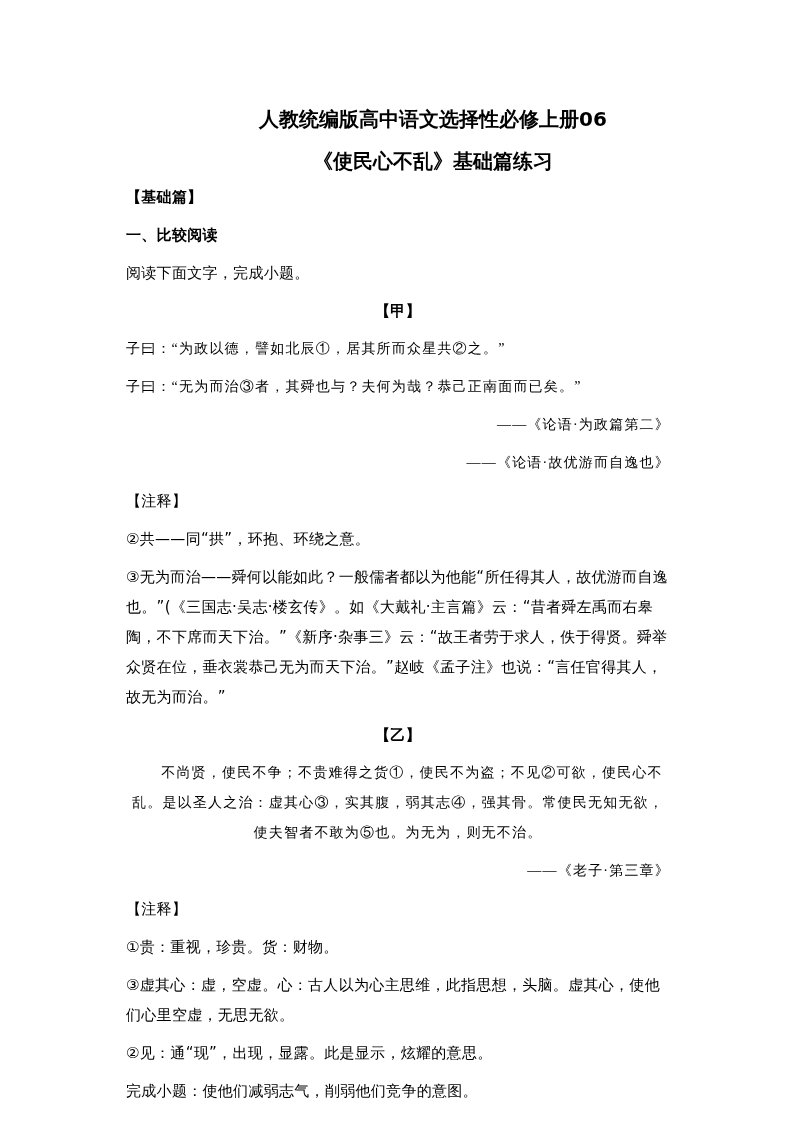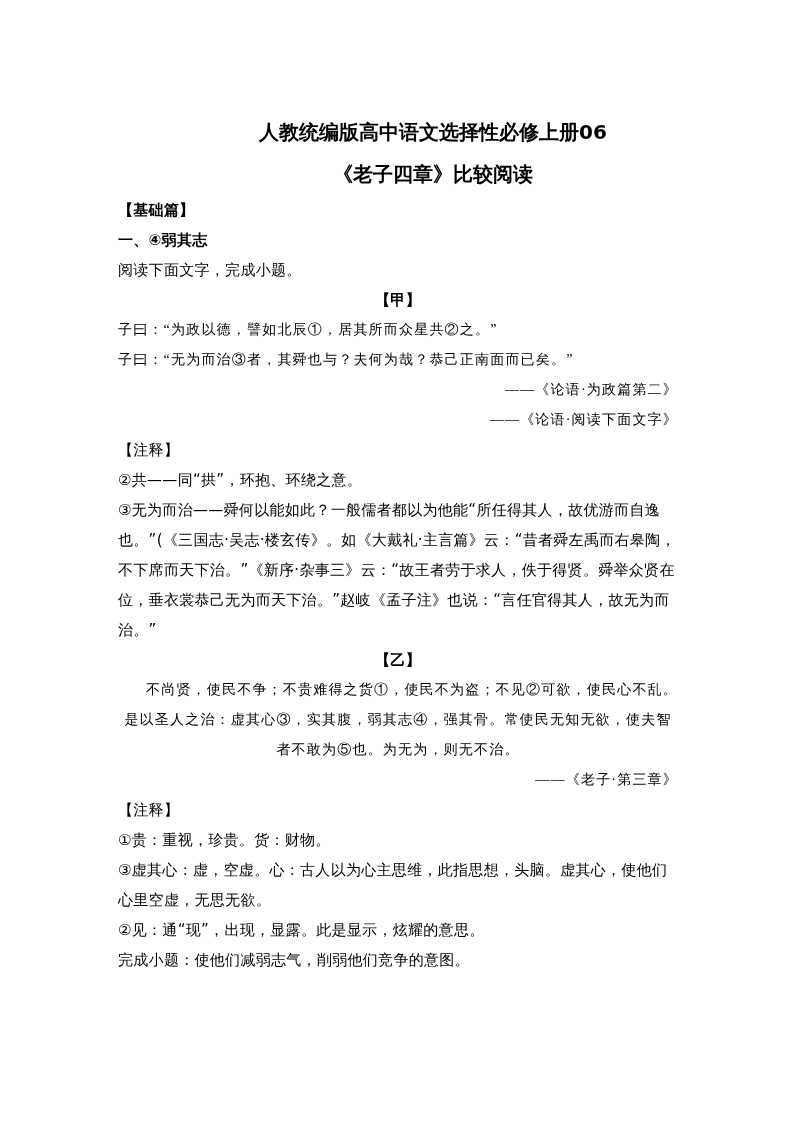--- a/index.html
+++ b/index.html
@@ -11,65 +11,65 @@
       width: 794px;
       height: 1123px;
       position: relative;
       overflow: hidden;
       font-family: "DejaVu Sans", "Liberation Sans", sans-serif;
       color: #000000;
     }
     .page {
       position: absolute;
       left: 118px;
-      top: 113px;
+      top: 100px;
       width: 560px;
     }
     .title {
       text-align: center;
       font-size: 20px;
       font-weight: bold;
       line-height: 30px;
       margin: 0;
     }
     .title.t1 { margin-top: 4px; padding-left: 70px; }
     .title.t2 { margin-top: 12px; padding-left: 70px; }
     .para {
       font-size: 15px;
       line-height: 30px;
-      margin: 0;
+      margin: 8px;
       letter-spacing: 0.3px;
     }
     .bold { font-weight: bold; }
     .center { text-align: center; }
     .right { text-align: right; }
     .kai {
       font-family: Liberation Serif, serif;
       font-size: 14px;
       letter-spacing: 1.2px;
     }
     .indent { text-indent: 2em; text-align: center; }
     .section-head { margin-top: 6px; }
   </style>
 </head>
 <body>
 
 <div class="page">
   <p class="title t1">人教统编版高中语文选择性必修上册06</p>
-  <p class="title t2">《老子四章》比较阅读</p>
+  <p class="title t2">《使民心不乱》基础篇练习</p>
 
   <p class="para bold section-head">【基础篇】</p>
-  <p class="para bold">一、④弱其志</p>
+  <p class="para bold">一、比较阅读</p>
   <p class="para">阅读下面文字，完成小题。</p>
 
   <p class="para bold center">【甲】</p>
   <p class="para kai">子曰：“为政以德，譬如北辰①，居其所而众星共②之。”</p>
   <p class="para kai">子曰：“无为而治③者，其舜也与？夫何为哉？恭己正南面而已矣。”</p>
   <p class="para kai right">——《论语·为政篇第二》</p>
-  <p class="para kai right">——《论语·阅读下面文字》</p>
+  <p class="para kai right">——《论语·故优游而自逸也》</p>
 
   <p class="para">【注释】</p>
   <p class="para">②共——同“拱”，环抱、环绕之意。</p>
   <p class="para">③无为而治——舜何以能如此？一般儒者都以为他能“所任得其人，故优游而自逸也。”(《三国志·吴志·楼玄传》。如《大戴礼·主言篇》云：“昔者舜左禹而右皋陶，不下席而天下治。”《新序·杂事三》云：“故王者劳于求人，佚于得贤。舜举众贤在位，垂衣裳恭己无为而天下治。”赵岐《孟子注》也说：“言任官得其人，故无为而治。”</p>
 
   <p class="para bold center">【乙】</p>
   <p class="para kai indent">不尚贤，使民不争；不贵难得之货①，使民不为盗；不见②可欲，使民心不乱。是以圣人之治：虚其心③，实其腹，弱其志④，强其骨。常使民无知无欲，使夫智者不敢为⑤也。为无为，则无不治。</p>
   <p class="para kai right">——《老子·第三章》</p>
 
   <p class="para">【注释】</p>

